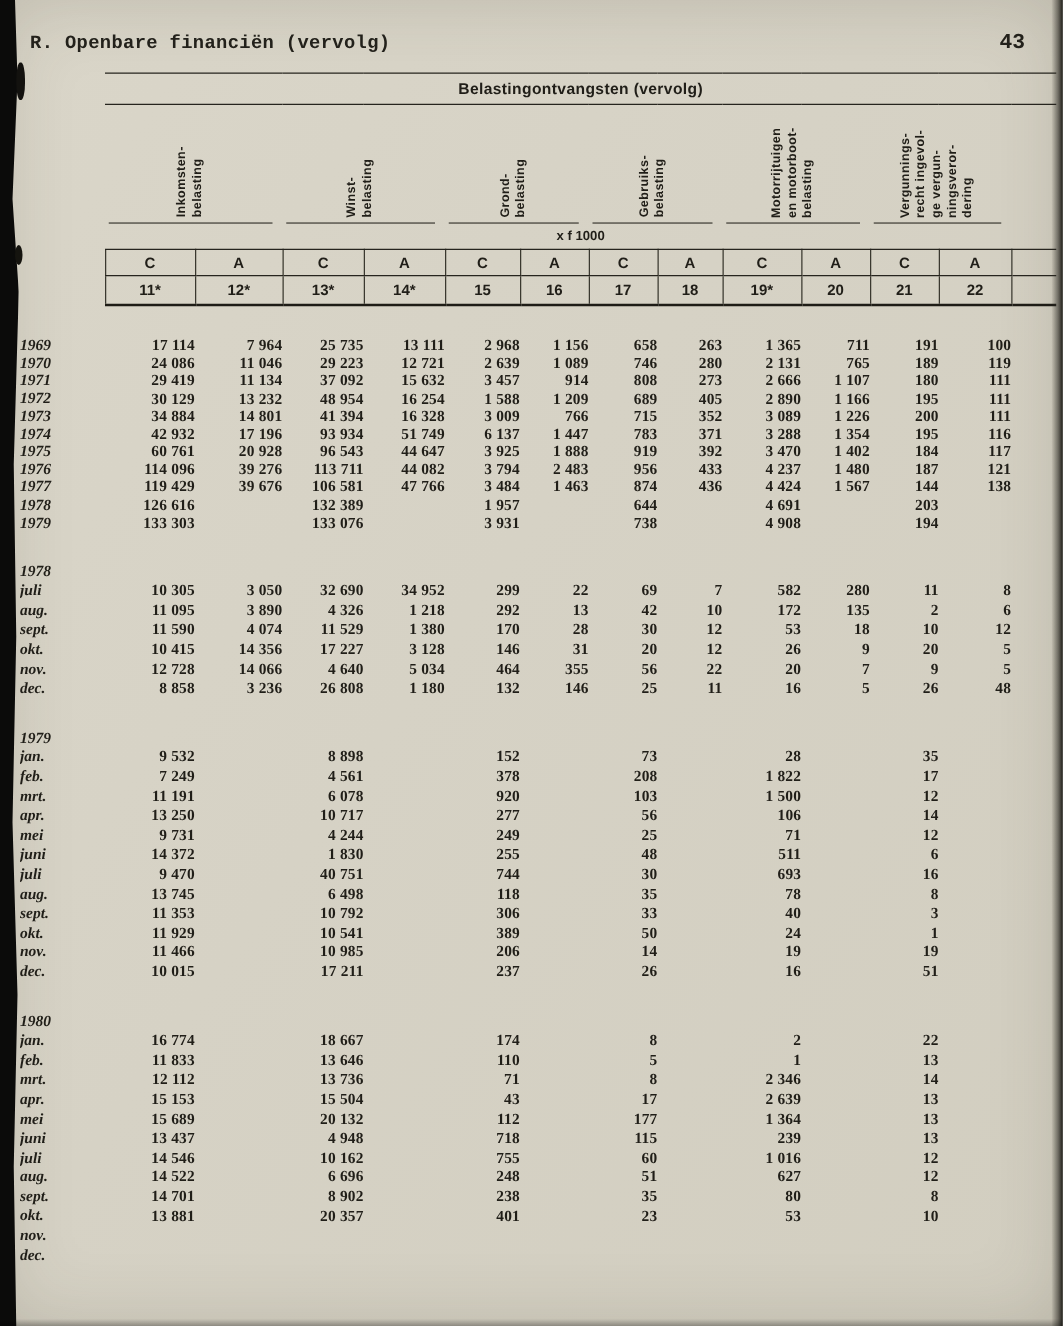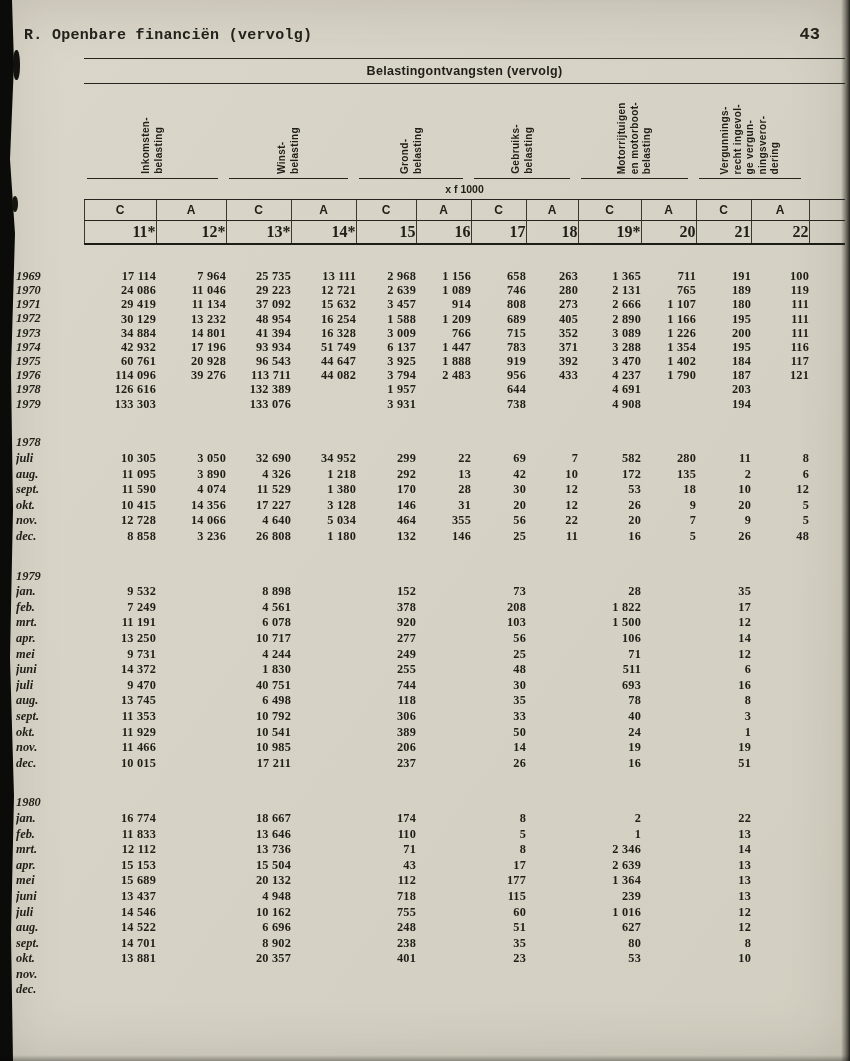--- a/index.html
+++ b/index.html
@@ -47,23 +47,23 @@
     writing-mode:vertical-rl;transform:rotate(180deg);
     font-family:"Liberation Sans",sans-serif;font-weight:bold;font-size:10px;
     line-height:12.5px;letter-spacing:.35px;white-space:nowrap;margin-bottom:4px;
   }
   .unit-cell{height:20px;text-align:center;padding-right:55px;border-bottom:1.5px solid #26241e;
     font-family:"Liberation Sans",sans-serif;font-weight:bold;font-size:10.5px;}
   .ca{height:20px;text-align:center;padding-right:14px;
     border-bottom:1.5px solid #26241e;border-left:1.3px solid #3a382f;
     font-family:"Liberation Sans",sans-serif;font-weight:bold;font-size:12px;}
   .edge-ca{border-bottom:1.5px solid #26241e;border-left:1.3px solid #3a382f;}
-  .colnum{height:22px;text-align:right;padding-right:14px;
+  .colnum{height:22px;text-align:center;padding-right:14px;
     border-bottom:2.6px solid #1e1c16;border-left:1.3px solid #3a382f;
-    font-family:Liberation Serif, serif;font-weight:bold;font-size:16px;}
+    font-family:Liberation Sans, sans-serif;font-weight:bold;font-size:12px;}
   .edge-num{border-bottom:2.6px solid #1e1c16;border-left:1.3px solid #3a382f;}
 
   .top-gap td{height:26px;}
   .gap-row td{height:24px;}
   .yr-row td{height:14.2px;}
   .mo-row td{height:15.6px;}
   .rowlabel{
     font-style:italic;font-weight:bold;font-size:12.4px;text-align:left;
     padding-left:4px;white-space:nowrap;
   }
@@ -316,23 +316,39 @@
           <td class="rowlabel">1976</td>
           <td class="num">114 096</td>
           <td class="num">39 276</td>
           <td class="num">113 711</td>
           <td class="num">44 082</td>
           <td class="num">3 794</td>
           <td class="num">2 483</td>
           <td class="num">956</td>
           <td class="num">433</td>
           <td class="num">4 237</td>
-          <td class="num">1 790</td>
+          <td class="num">1 480</td>
           <td class="num">187</td>
           <td class="num">121</td>
+          <td class="edge"></td>
+        </tr>
+        <tr class="yr-row data-row">
+          <td class="rowlabel">1977</td>
+          <td class="num">119 429</td>
+          <td class="num">39 676</td>
+          <td class="num">106 581</td>
+          <td class="num">47 766</td>
+          <td class="num">3 484</td>
+          <td class="num">1 463</td>
+          <td class="num">874</td>
+          <td class="num">436</td>
+          <td class="num">4 424</td>
+          <td class="num">1 567</td>
+          <td class="num">144</td>
+          <td class="num">138</td>
           <td class="edge"></td>
         </tr>
         <tr class="yr-row data-row">
           <td class="rowlabel">1978</td>
           <td class="num">126 616</td>
           <td class="num"></td>
           <td class="num">132 389</td>
           <td class="num"></td>
           <td class="num">1 957</td>
           <td class="num"></td>

